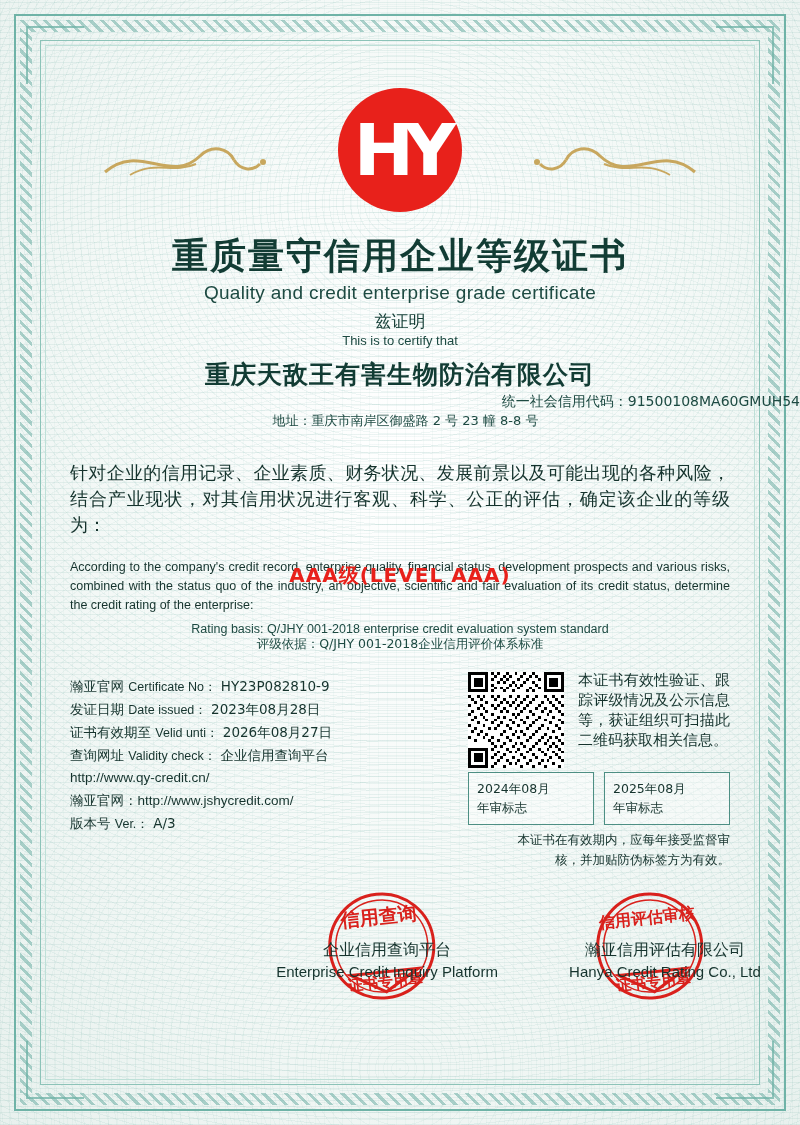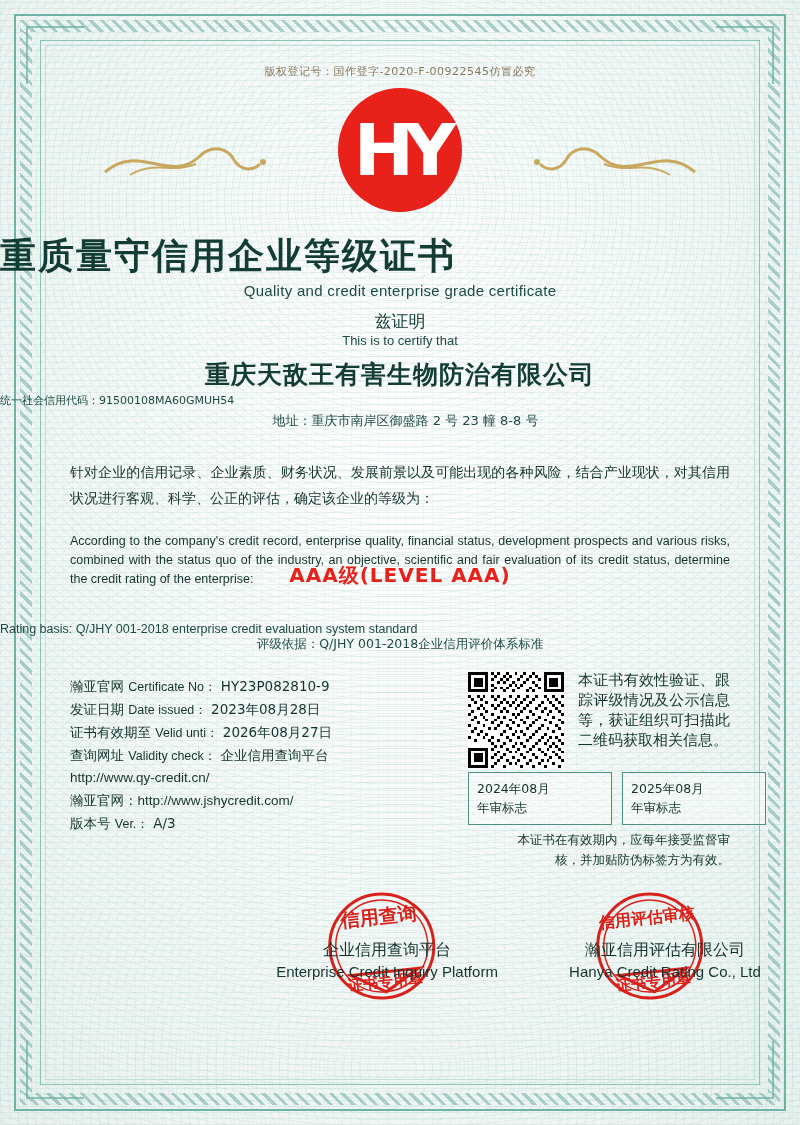--- a/index.html
+++ b/index.html
@@ -86,73 +86,73 @@
     transform:skewX(-4px);
   }
   .flourish{
     position:absolute;top:42px;width:180px;height:60px;
   }
   .flourish svg{width:100%;height:100%;}
   .flourish.left{left:100px;}
   .flourish.right{right:100px;transform:scaleX(-1);}
 
   .title-cn{
-    position:absolute;top:232px;left:0;right:0;text-align:left;
+    position:absolute;top:232px;left:0;right:0;text-align:center;
     font-size:36px;font-weight:bold;color:#123c34;letter-spacing:2px;
     font-family:"DejaVu Sans","Liberation Sans",sans-serif;
   }
   .title-en{
     position:absolute;top:282px;left:0;right:0;text-align:center;
-    font-size:15px;color:#1d4a42;letter-spacing:.3px;
+    font-size:19px;color:#1d4a42;letter-spacing:.3px;
   }
   .certify-cn{
     position:absolute;top:310px;left:0;right:0;text-align:center;
     font-size:17px;color:#123c34;font-family:Liberation Mono, monospace;
   }
   .certify-en{
     position:absolute;top:333px;left:0;right:0;text-align:center;
     font-size:13px;color:#1d4a42;
   }
   .company{
     position:absolute;top:358px;left:0;right:0;text-align:center;
     font-size:25px;font-weight:bold;color:#123c34;letter-spacing:1px;
     font-family:"DejaVu Sans","Liberation Sans",sans-serif;
   }
   .credit-code{
-    position:absolute;top:393px;left:0;right:0;text-align:left;
-    font-size:11px;color:#1d4a42;font-family:"DejaVu Sans","Liberation Sans",sans-serif;
+    position:absolute;top:393px;left:0;right:0;text-align:right;
+    font-size:14px;color:#1d4a42;font-family:"DejaVu Sans","Liberation Sans",sans-serif;
   }
   .address{
     position:absolute;top:412px;left:0;right:0;text-align:center;
     font-size:13px;color:#1d4a42;font-family:"DejaVu Sans","Liberation Sans",sans-serif;padding-left:11px;
   }
 
   .para{
     position:absolute;left:70px;right:70px;top:460px;
     color:#15332d;
   }
   .para .cn{
-    font-size:14px;line-height:26px;text-align:justify;
-    font-family:Liberation Serif, serif;
+    font-size:18px;line-height:26px;text-align:justify;
+    font-family:Liberation Sans, sans-serif;
   }
   .para .en{
     font-size:12.5px;line-height:19px;text-align:justify;margin-top:20px;
   }
 
   .level{
     position:absolute;top:562px;left:0;right:0;text-align:center;
     font-size:20px;font-weight:bold;color:#e8211b;letter-spacing:1px;
     font-family:"DejaVu Sans","Liberation Sans",sans-serif;
   }
   .basis-cn{
     position:absolute;top:636px;left:0;right:0;text-align:center;
     font-size:12.5px;color:#1d4a42;font-family:"DejaVu Sans","Liberation Sans",sans-serif;
   }
   .basis-en{
-    position:absolute;top:622px;left:0;right:0;text-align:left;
+    position:absolute;top:622px;left:0;right:0;text-align:center;
     font-size:12.5px;color:#1d4a42;
   }
 
   
   .details{
     position:absolute;left:70px;top:675px;width:380px;
     font-size:13.5px;color:#15332d;line-height:22px;
     font-family:"DejaVu Sans","Liberation Sans",sans-serif;
   }
   .details .row{white-space:nowrap;}
@@ -167,21 +167,21 @@
   }
   .qr svg{display:block;}
 
   .qr-note{
     position:absolute;left:578px;top:670px;width:152px;
     font-size:15px;line-height:20px;color:#15332d;text-align:justify;
     font-family:"DejaVu Sans","Liberation Sans",sans-serif;
   }
 
   .stamps-row{
-    position:absolute;left:468px;top:772px;width:298px;
+    position:absolute;left:468px;top:772px;width:262px;
     display:flex;gap:10px;
   }
   .stamp-box{
     flex:1;border:1px solid #4d8f84;padding:6px 4px 7px 8px;
     font-size:12.5px;color:#15332d;line-height:19px;
     font-family:"DejaVu Sans","Liberation Sans",sans-serif;
     background:rgba(255,255,255,0.35);
   }
   .valid-note{
     position:absolute;left:500px;top:830px;width:230px;
@@ -222,21 +222,20 @@
   <div class="frame-pattern"></div>
   <div class="frame-inner"></div>
   <div class="frame-inner2"></div>
   <div class="corner tl"></div>
   <div class="corner tr"></div>
   <div class="corner bl"></div>
   <div class="corner br"></div>
 
   <div class="content">
 
-    <div class="copyright">版权登记号：国作登字-2020-F-00922545仿冒必究</div>
 
     <div class="logo-wrap">
       <div class="flourish left">
         <svg viewBox="0 0 180 60" xmlns="http://www.w3.org/2000/svg">
           <path d="M5 42 C40 12, 70 55, 100 26 C112 14, 128 18, 134 30" fill="none" stroke="#c8a75e" stroke-width="3"></path>
           <path d="M30 45 C55 30, 72 44, 96 34" fill="none" stroke="#c8a75e" stroke-width="2"></path>
           <path d="M134 30 C140 40, 152 42, 160 34" fill="none" stroke="#c8a75e" stroke-width="3"></path>
           <circle cx="163" cy="32" r="3" fill="#c8a75e"></circle>
         </svg>
       </div>

